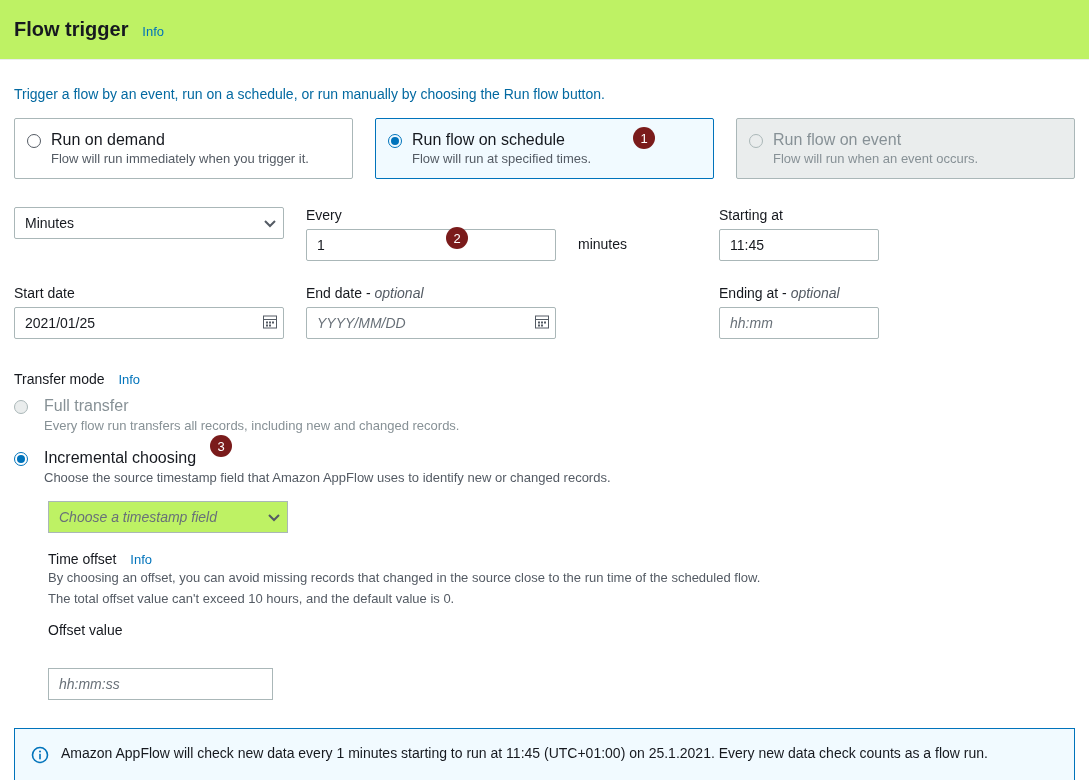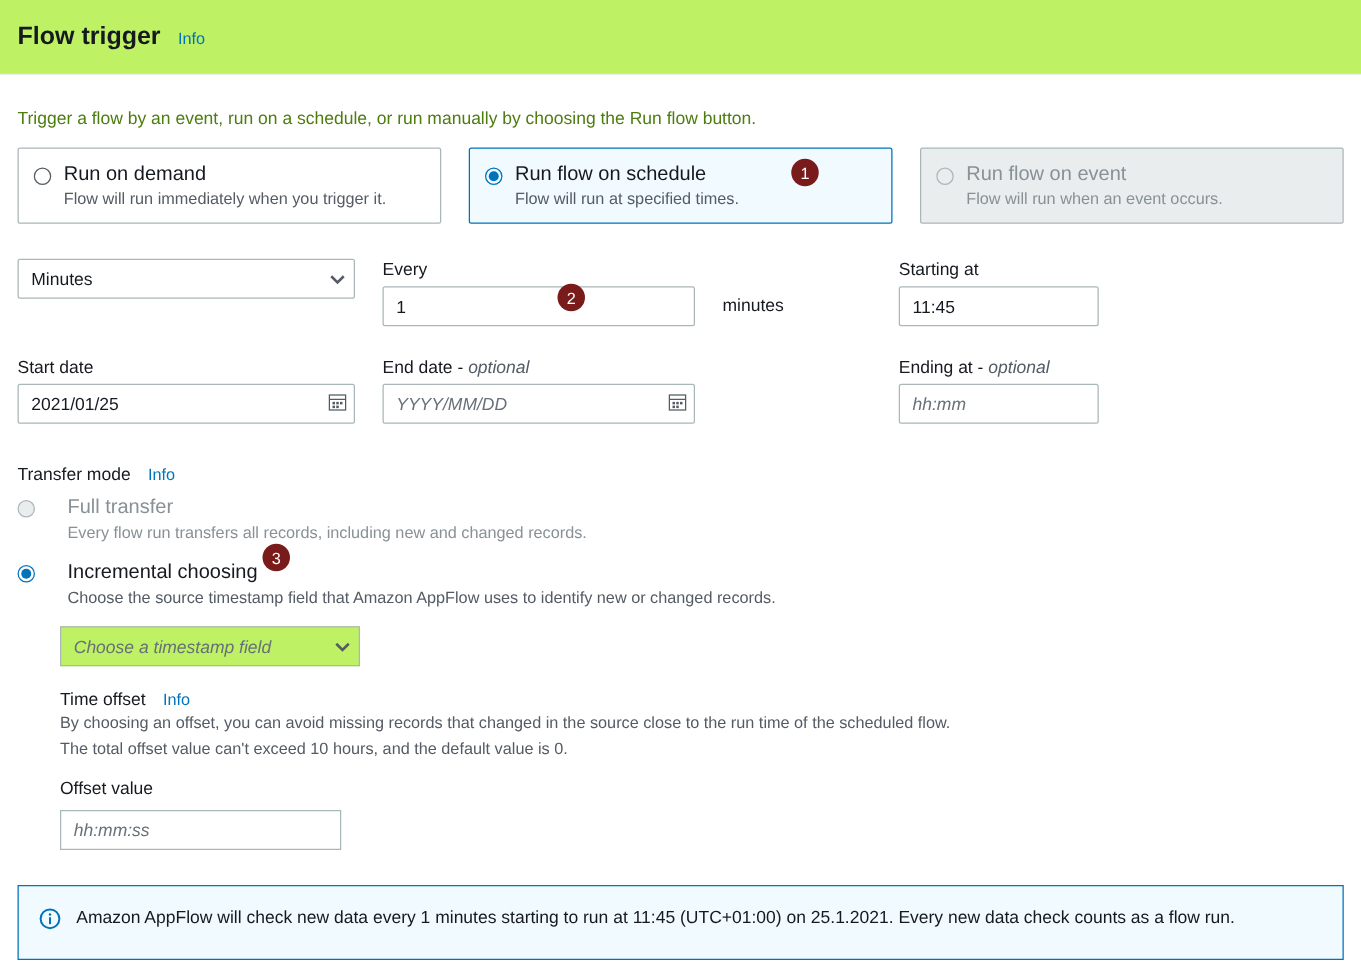--- a/index.html
+++ b/index.html
@@ -29,21 +29,21 @@
   .content {
     padding: 24px 14px 0 14px;
   }
   .section-title {
     font-size: 16px;
     font-weight: 400;
     color: #16191f;
   }
   .section-desc {
     font-size: 14px;
-    color: #4d7c0f;
+    color: #0369a1;
     margin-top: 2px;
   }
   .trigger-tiles {
     display: flex;
     gap: 22px;
     margin-top: 16px;
   }
   .tile {
     flex: 1;
     border: 1px solid #aab7b8;
@@ -175,21 +175,21 @@
     pointer-events: none;
   }
   input::placeholder { color: #687078; font-style: italic; }
 
   .transfer-mode {
     margin-top: 32px;
   }
   .radio-block {
     display: flex;
     align-items: flex-start;
-    gap: 26px;
+    gap: 16px;
     margin-top: 10px;
     position: relative;
   }
   .radio-block .radio {
     width: 14px;
     height: 14px;
     border: 1px solid #545b64;
     border-radius: 50%;
     margin-top: 3px;
     flex-shrink: 0;
@@ -237,21 +237,21 @@
     color: #545b64;
     line-height: 1.4;
     margin-top: 2px;
   }
   .offset-input {
     width: 225px;
     height: 32px;
     border: 1px solid #aab7b8;
     padding: 0 10px;
     font-size: 14px;
-    margin-top: 4px;
+    margin-top: 24px;
   }
 
   .info-banner {
     margin-top: 28px;
     border: 1px solid #0073bb;
     background: #f1faff;
     padding: 14px 16px 20px 16px;
     display: flex;
     gap: 12px;
     align-items: flex-start;

